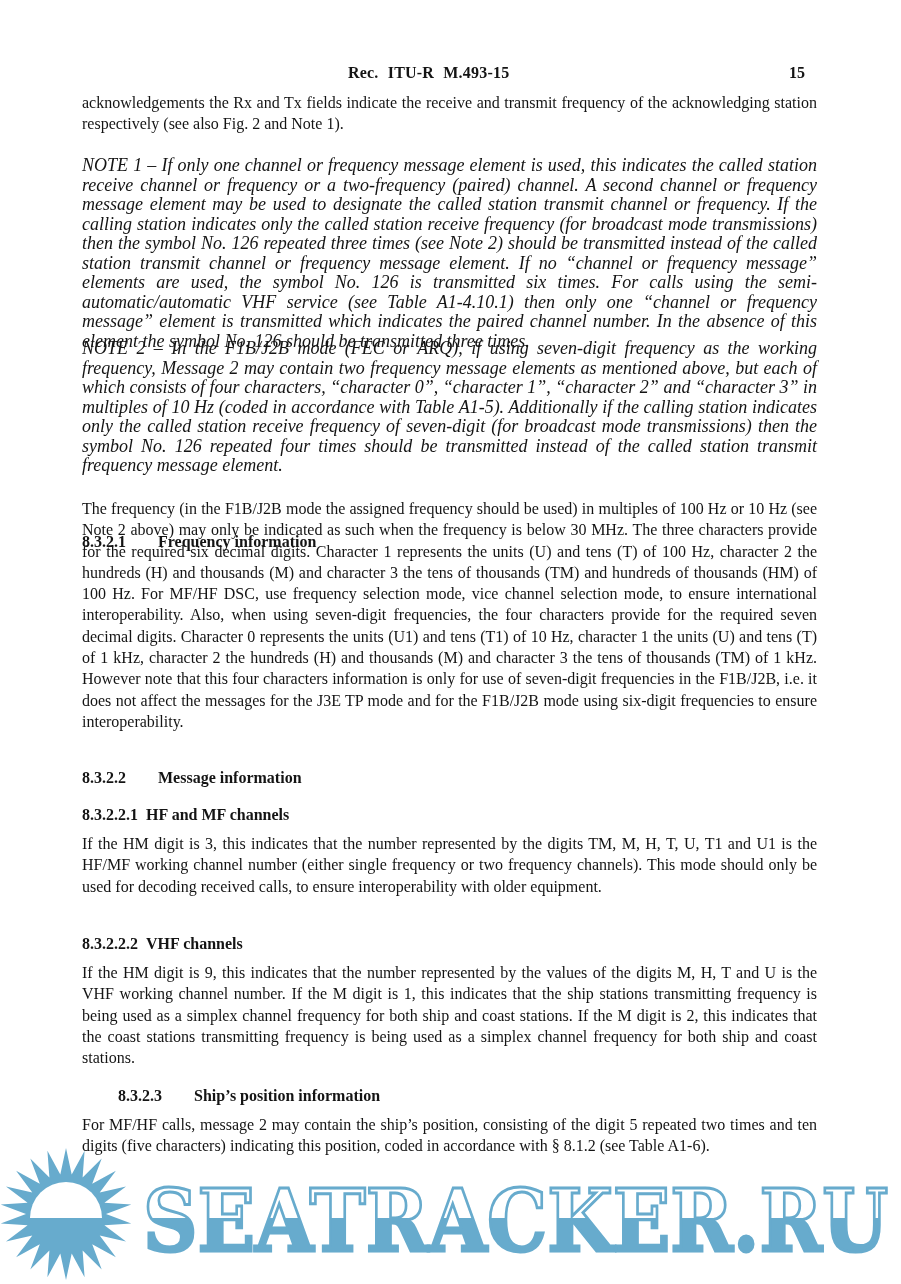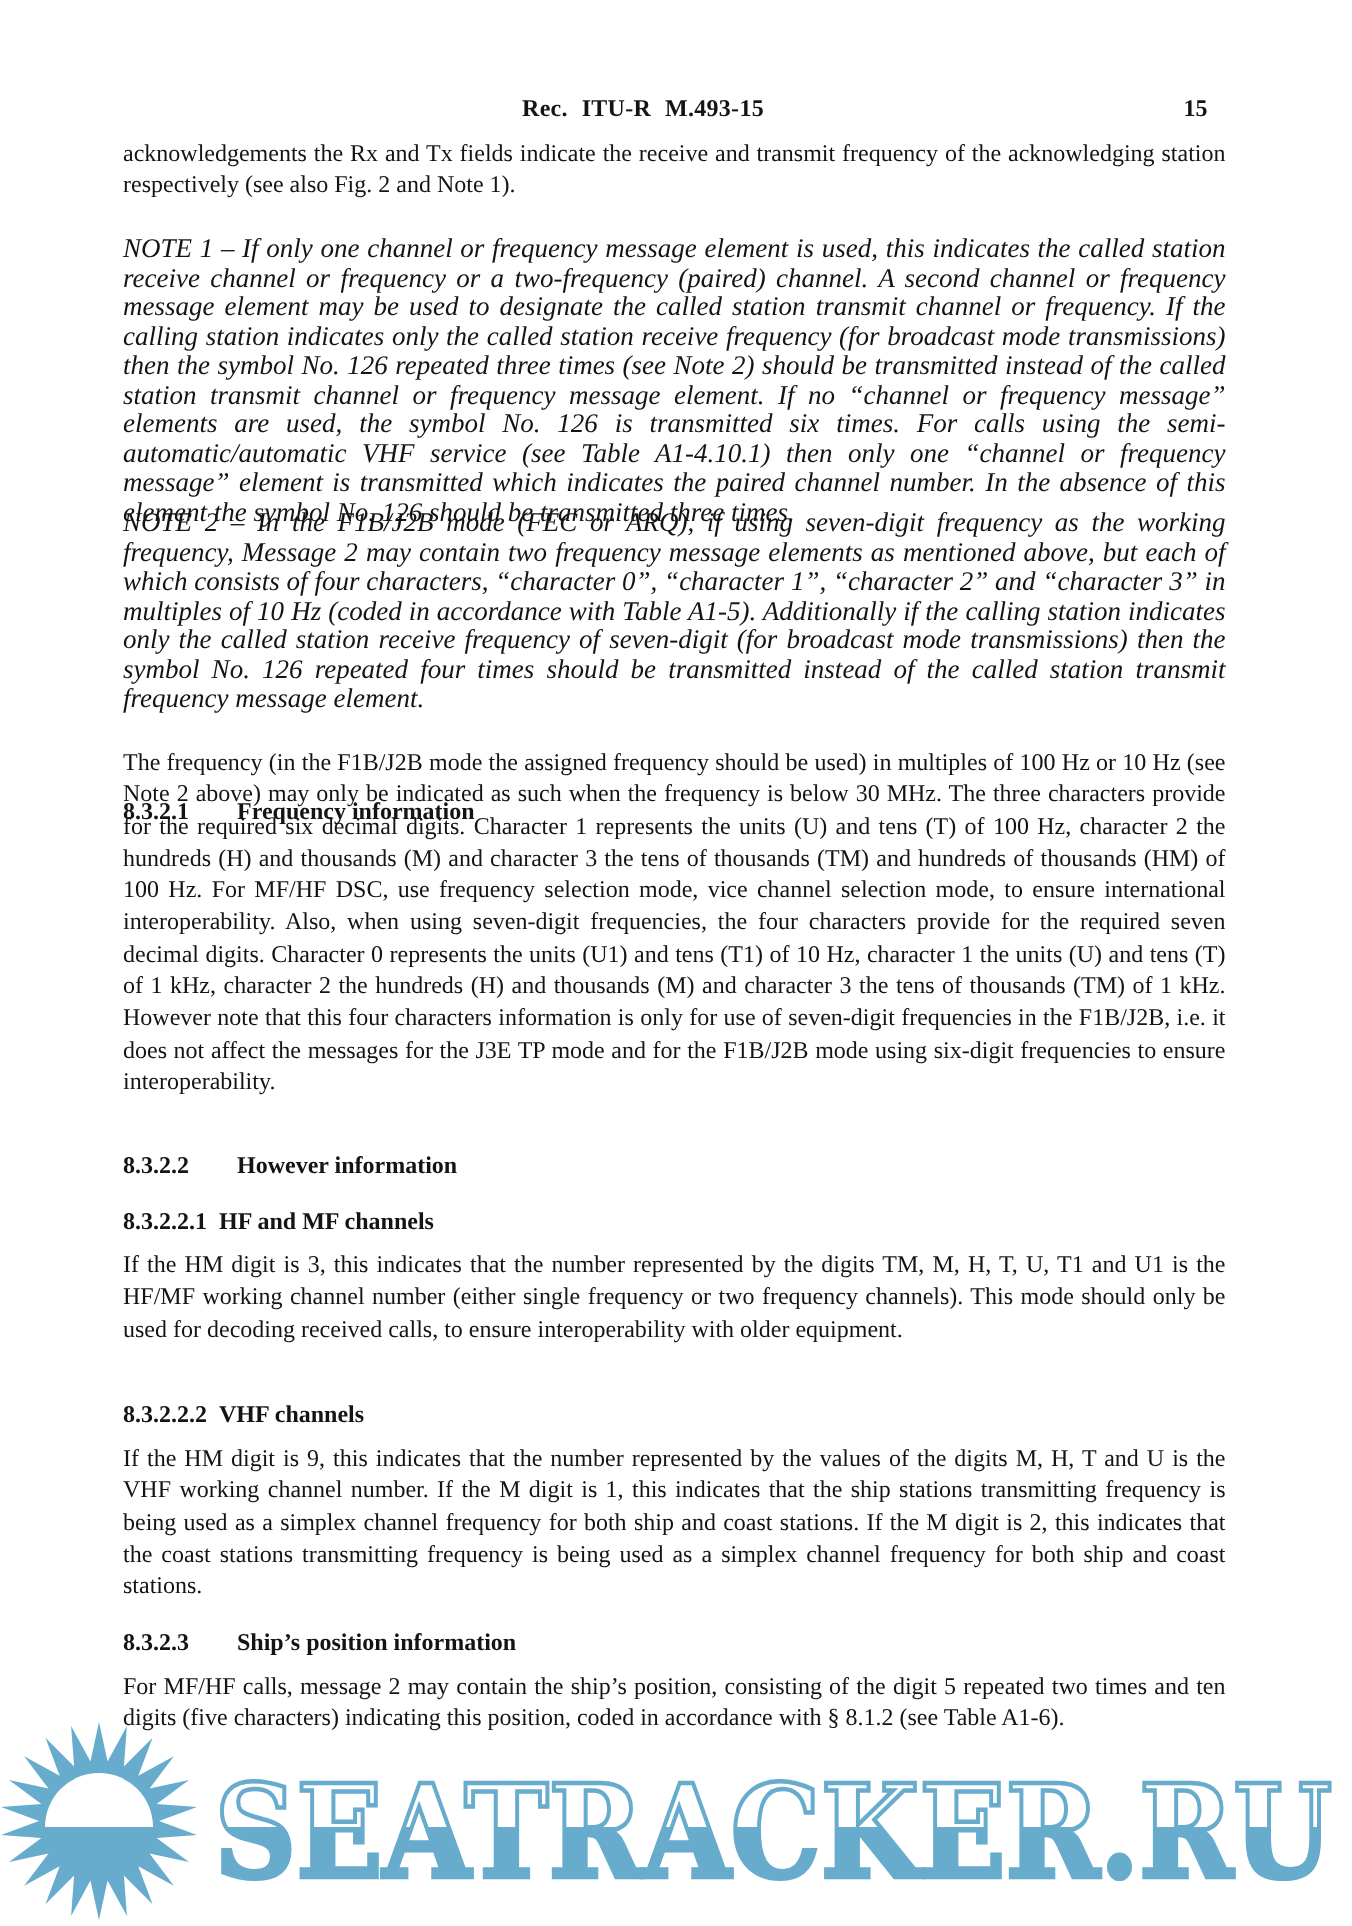--- a/index.html
+++ b/index.html
@@ -32,29 +32,29 @@
 
   <p class="body abs" style="top:92px;">acknowledgements the Rx and Tx fields indicate the receive and transmit frequency of the acknowledging station respectively (see also Fig. 2 and Note 1).</p>
 
   <p class="note abs" style="top:156px;">NOTE 1 – If only one channel or frequency message element is used, this indicates the called station receive channel or frequency or a two-frequency (paired) channel. A second channel or frequency message element may be used to designate the called station transmit channel or frequency. If the calling station indicates only the called station receive frequency (for broadcast mode transmissions) then the symbol No. 126 repeated three times (see Note 2) should be transmitted instead of the called station transmit channel or frequency message element. If no “channel or frequency message” elements are used, the symbol No. 126 is transmitted six times. For calls using the semi-automatic/automatic VHF service (see Table A1-4.10.1) then only one “channel or frequency message” element is transmitted which indicates the paired channel number. In the absence of this element the symbol No. 126 should be transmitted three times.</p>
 
   <p class="note abs" style="top:339px;">NOTE 2 – In the F1B/J2B mode (FEC or ARQ), if using seven-digit frequency as the working frequency, Message 2 may contain two frequency message elements as mentioned above, but each of which consists of four characters, “character 0”, “character 1”, “character 2” and “character 3” in multiples of 10 Hz (coded in accordance with Table A1-5). Additionally if the calling station indicates only the called station receive frequency of seven-digit (for broadcast mode transmissions) then the symbol No. 126 repeated four times should be transmitted instead of the called station transmit frequency message element.</p>
 
   <h3 class="abs" style="top:483px;margin-top:48px;"><span class="num">8.3.2.1</span><span>Frequency information</span></h3>
   <p class="body abs" style="top:498px;">The frequency (in the F1B/J2B mode the assigned frequency should be used) in multiples of 100 Hz or 10 Hz (see Note 2 above) may only be indicated as such when the frequency is below 30 MHz. The three characters provide for the required six decimal digits. Character 1 represents the units (U) and tens (T) of 100 Hz, character 2 the hundreds (H) and thousands (M) and character 3 the tens of thousands (TM) and hundreds of thousands (HM) of 100 Hz. For MF/HF DSC, use frequency selection mode, vice channel selection mode, to ensure international interoperability. Also, when using seven-digit frequencies, the four characters provide for the required seven decimal digits. Character 0 represents the units (U1) and tens (T1) of 10 Hz, character 1 the units (U) and tens (T) of 1 kHz, character 2 the hundreds (H) and thousands (M) and character 3 the tens of thousands (TM) of 1 kHz. However note that this four characters information is only for use of seven-digit frequencies in the F1B/J2B, i.e. it does not affect the messages for the J3E TP mode and for the F1B/J2B mode using six-digit frequencies to ensure interoperability.</p>
 
-  <h3 class="abs" style="top:767px;"><span class="num">8.3.2.2</span><span>However information</span></h3>
+  <h3 class="abs" style="top:767px;"><span class="num">8.3.2.2</span><span>Message information</span></h3>
 
   <h3 class="abs" style="top:804px;"><span class="num long">8.3.2.2.1</span><span>HF and MF channels</span></h3>
   <p class="body abs" style="top:833px;">If the HM digit is 3, this indicates that the number represented by the digits TM, M, H, T, U, T1 and U1 is the HF/MF working channel number (either single frequency or two frequency channels). This mode should only be used for decoding received calls, to ensure interoperability with older equipment.</p>
 
   <h3 class="abs" style="top:933px;"><span class="num long">8.3.2.2.2</span><span>VHF channels</span></h3>
   <p class="body abs" style="top:962px;">If the HM digit is 9, this indicates that the number represented by the values of the digits M, H, T and U is the VHF working channel number. If the M digit is 1, this indicates that the ship stations transmitting frequency is being used as a simplex channel frequency for both ship and coast stations. If the M digit is 2, this indicates that the coast stations transmitting frequency is being used as a simplex channel frequency for both ship and coast stations.</p>
 
-  <h3 class="abs" style="top:1085px;"><span class="num">8.3.2.3</span><span>Ship’s position information</span></h3>
+  <h3 class="abs" style="top:1085px;margin-left:36px;"><span class="num">8.3.2.3</span><span>Ship’s position information</span></h3>
   <p class="body abs" style="top:1114px;">For MF/HF calls, message 2 may contain the ship’s position, consisting of the digit 5 repeated two times and ten digits (five characters) indicating this position, coded in accordance with § 8.1.2 (see Table A1-6).</p>
 </div>
 
 <svg class="wm" viewBox="0 1140 901 144" width="901" height="144">
   <defs>
     <clipPath id="lowerHalf">
         <rect x="0" y="1218" width="901" height="80"></rect>
       </clipPath>
     <clipPath id="upperHalf">
         <rect x="0" y="1130" width="901" height="88"></rect>

